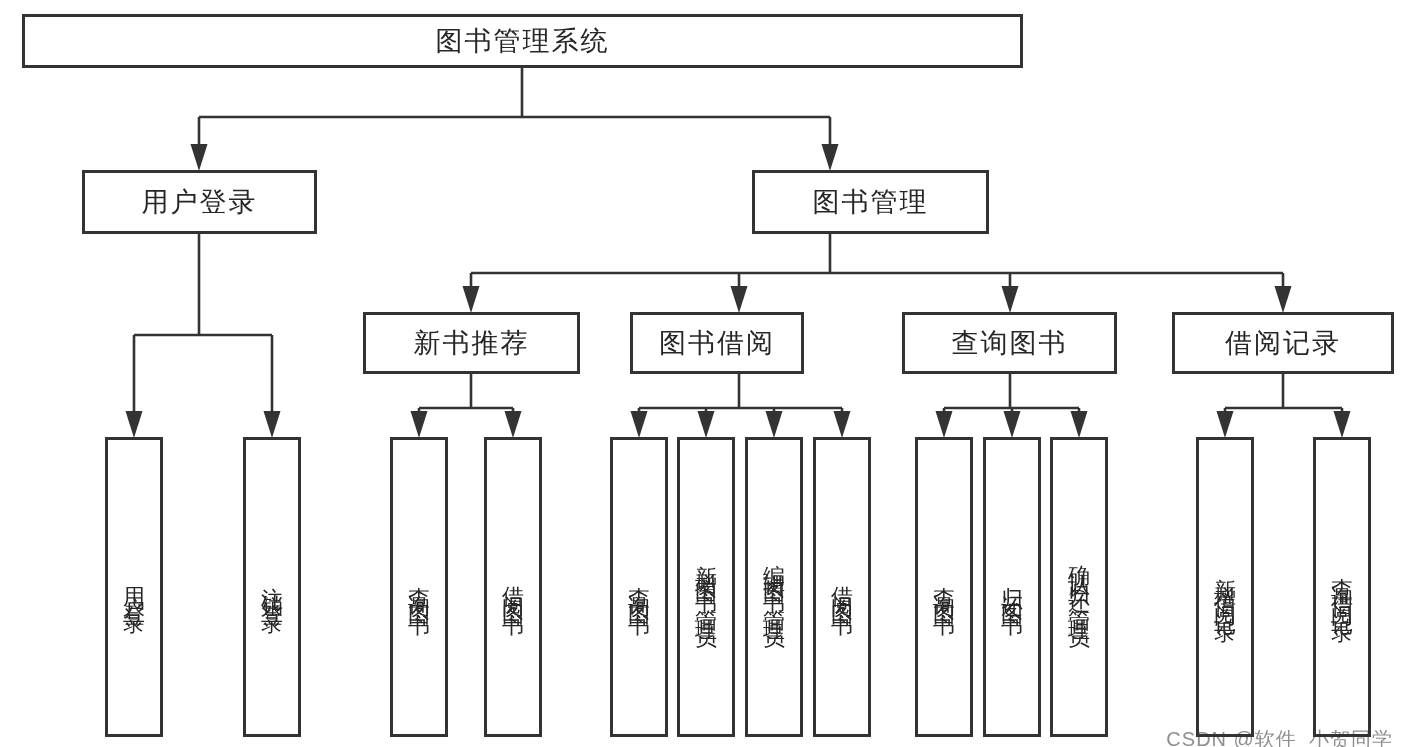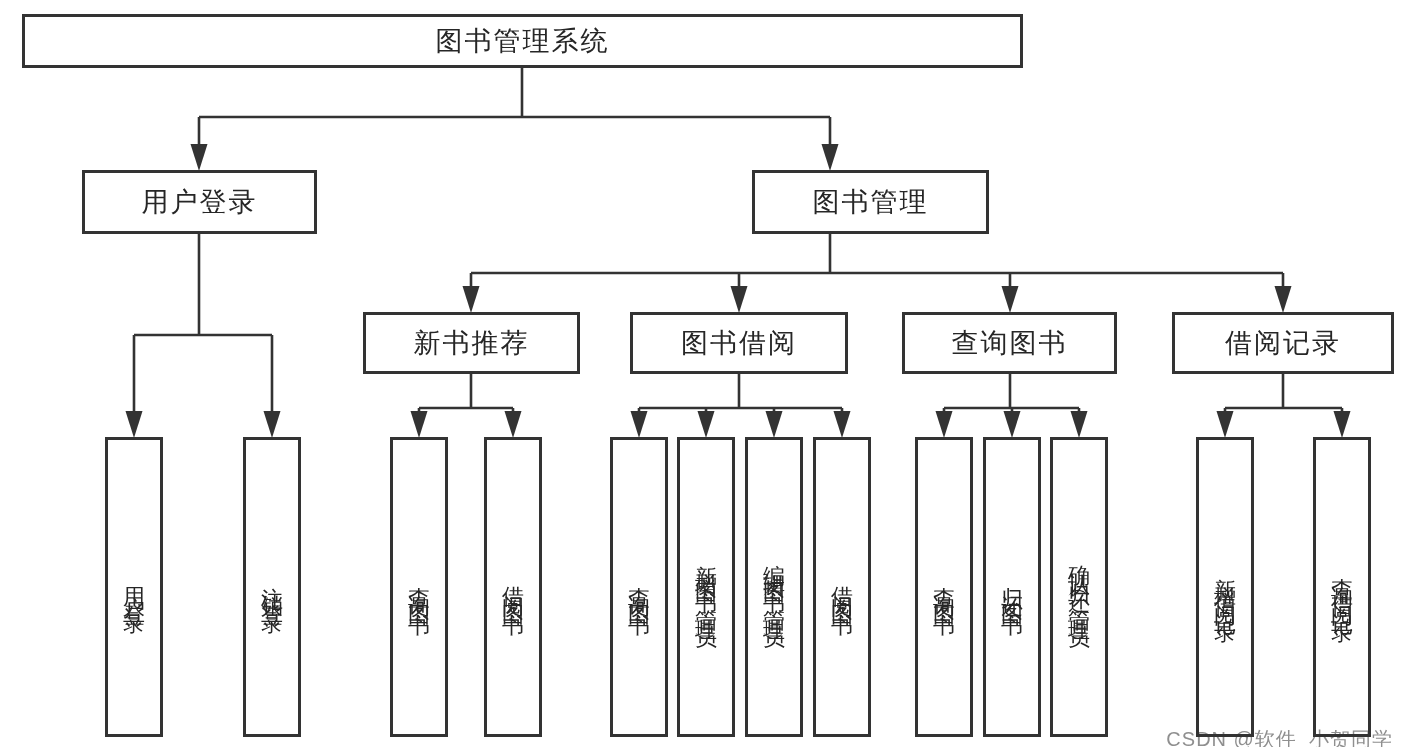--- a/index.html
+++ b/index.html
@@ -117,21 +117,21 @@
   <div class="box h" style="left:82px;top:170px;width:235px;height:64px;">
     <span>用户登录</span>
   </div>
   <div class="box h" style="left:712px;top:170px;width:237px;height:64px;margin-left:40px;">
     <span>图书管理</span>
   </div>
 
   <div class="box h" style="left:363px;top:312px;width:217px;height:62px;text-align:right;">
     <span>新书推荐</span>
   </div>
-  <div class="box h" style="left:630px;top:312px;width:218px;height:62px;">
+  <div class="box h" style="left:630px;top:312px;width:174px;height:62px;">
     <span>图书借阅</span>
   </div>
   <div class="box h" style="left:902px;top:312px;width:215px;height:62px;">
     <span>查询图书</span>
   </div>
   <div class="box h" style="left:1172px;top:312px;width:222px;height:62px;">
     <span>借阅记录</span>
   </div>
 
   <div class="box v" style="left:105px;top:437px;width:58px;height:300px;">

